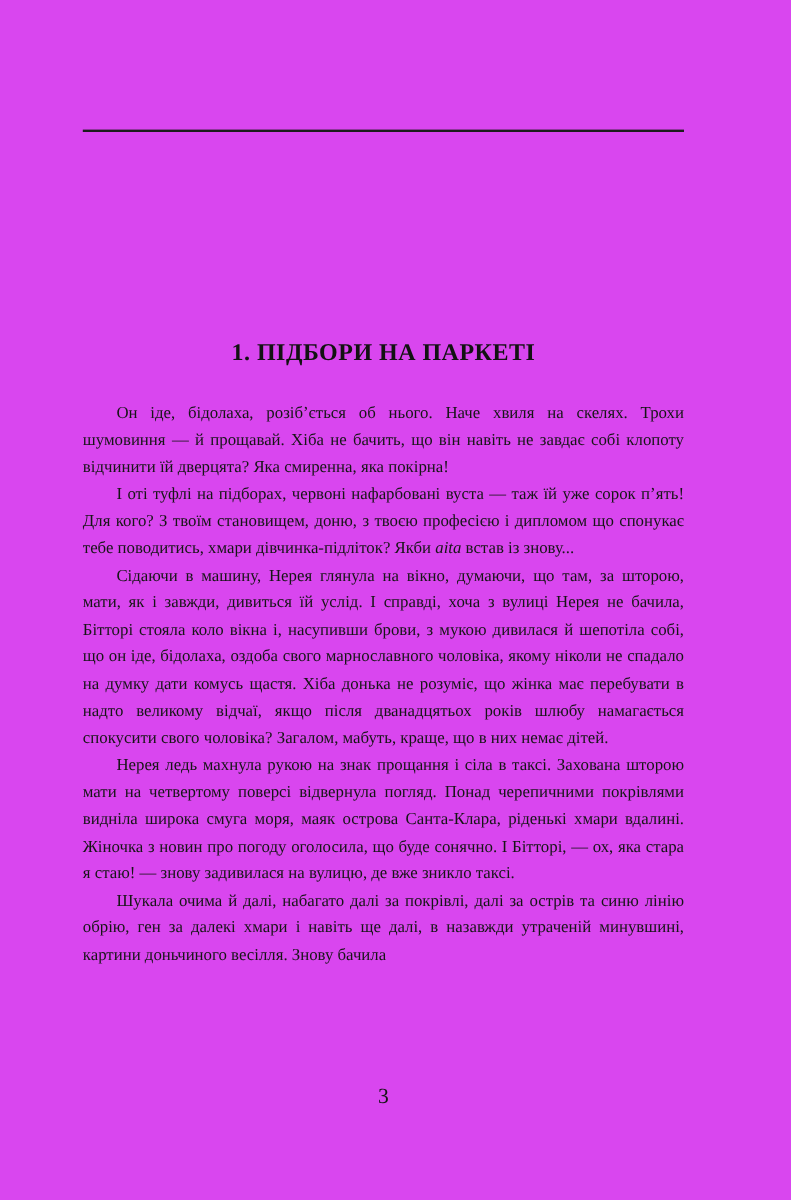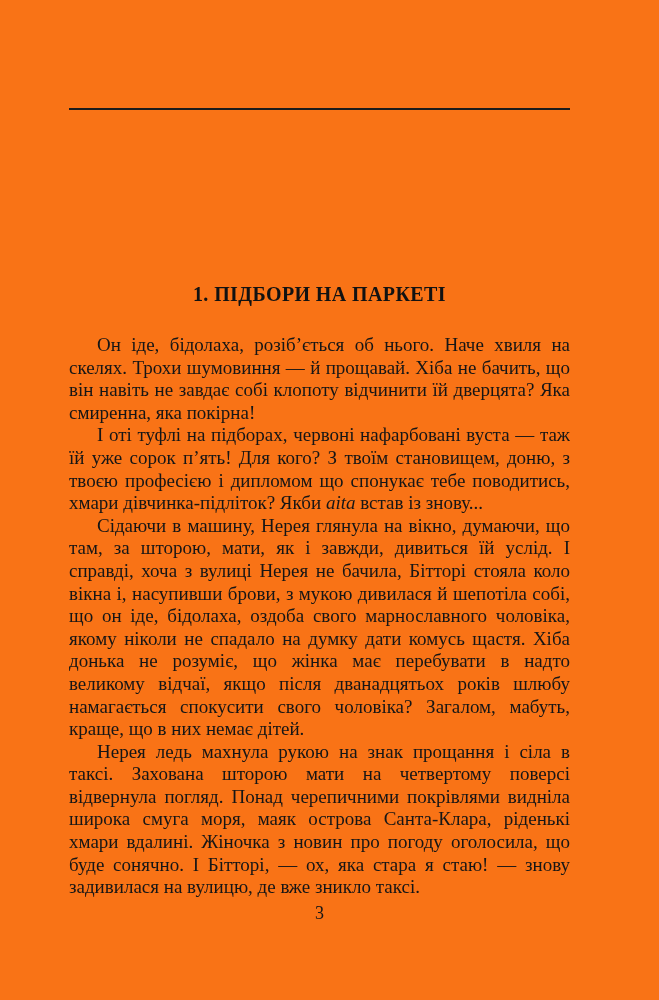--- a/index.html
+++ b/index.html
@@ -4,21 +4,21 @@
 <style>
   html, body {
     margin: 0;
     padding: 0;
     background: #ffffff;
   }
   .page {
     position: relative;
     width: 659px;
     height: 1000px;
-    background: #f97316;
+    background: #d946ef;
     overflow: hidden;
     font-family: "Liberation Serif", "DejaVu Serif", serif;
     color: #161616;
   }
   .top-rule {
     position: absolute;
     left: 69px;
     top: 108px;
     width: 501px;
     height: 2px;
@@ -34,21 +34,21 @@
     font-size: 20px;
     font-weight: bold;
     letter-spacing: 0.4px;
     color: #121212;
   }
   .body-text {
     position: absolute;
     left: 69px;
     top: 334px;
     width: 501px;
-    font-size: 19px;
+    font-size: 14px;
     line-height: 22.6px;
     text-align: justify;
   }
   .body-text p {
     margin: 0;
     padding: 0;
     text-indent: 28px;
   }
   .body-text i {
   }
@@ -69,17 +69,18 @@
 
   <div class="top-rule"></div>
 
   <h1 class="chapter-title">1. ПІДБОРИ НА ПАРКЕТІ</h1>
 
   <div class="body-text">
     <p>Он іде, бідолаха, розіб’ється об нього. Наче хвиля на скелях. Трохи шумовиння — й прощавай. Хіба не бачить, що він навіть не завдає собі клопоту відчинити їй дверцята? Яка смиренна, яка покірна!</p>
     <p><span>І оті туфлі на підборах, червоні нафарбовані вуста — таж їй уже сорок п’ять! Для кого? З твоїм становищем, доню, з твоєю професією і дипломом що спонукає тебе поводитись, хмари дівчинка-підліток? Якби </span><i>aita</i><span> встав із знову...</span></p>
     <p>Сідаючи в машину, Нерея глянула на вікно, думаючи, що там, за шторою, мати, як і завжди, дивиться їй услід. І справді, хоча з вулиці Нерея не бачила, Бітторі стояла коло вікна і, насупивши брови, з мукою дивилася й шепотіла собі, що он іде, бідолаха, оздоба свого марнославного чоловіка, якому ніколи не спадало на думку дати комусь щастя. Хіба донька не розуміє, що жінка має перебувати в надто великому відчаї, якщо після дванадцятьох років шлюбу намагається спокусити свого чоловіка? Загалом, мабуть, краще, що в них немає дітей.</p>
     <p>Нерея ледь махнула рукою на знак прощання і сіла в таксі. Захована шторою мати на четвертому поверсі відвернула погляд. Понад черепичними покрівлями видніла широка смуга моря, маяк острова Санта-Клара, ріденькі хмари вдалині. Жіночка з новин про погоду оголосила, що буде сонячно. І Бітторі, — ох, яка стара я стаю! — знову задивилася на вулицю, де вже зникло таксі.</p>
+    <p>Шукала очима й далі, набагато далі за покрівлі, далі за острів та синю лінію обрію, ген за далекі хмари і навіть ще далі, в назавжди утраченій минувшині, картини доньчиного весілля. Знову бачила</p>
   </div>
 
   <div class="page-number">3</div>
 
 </div>
 
 </body></html>

